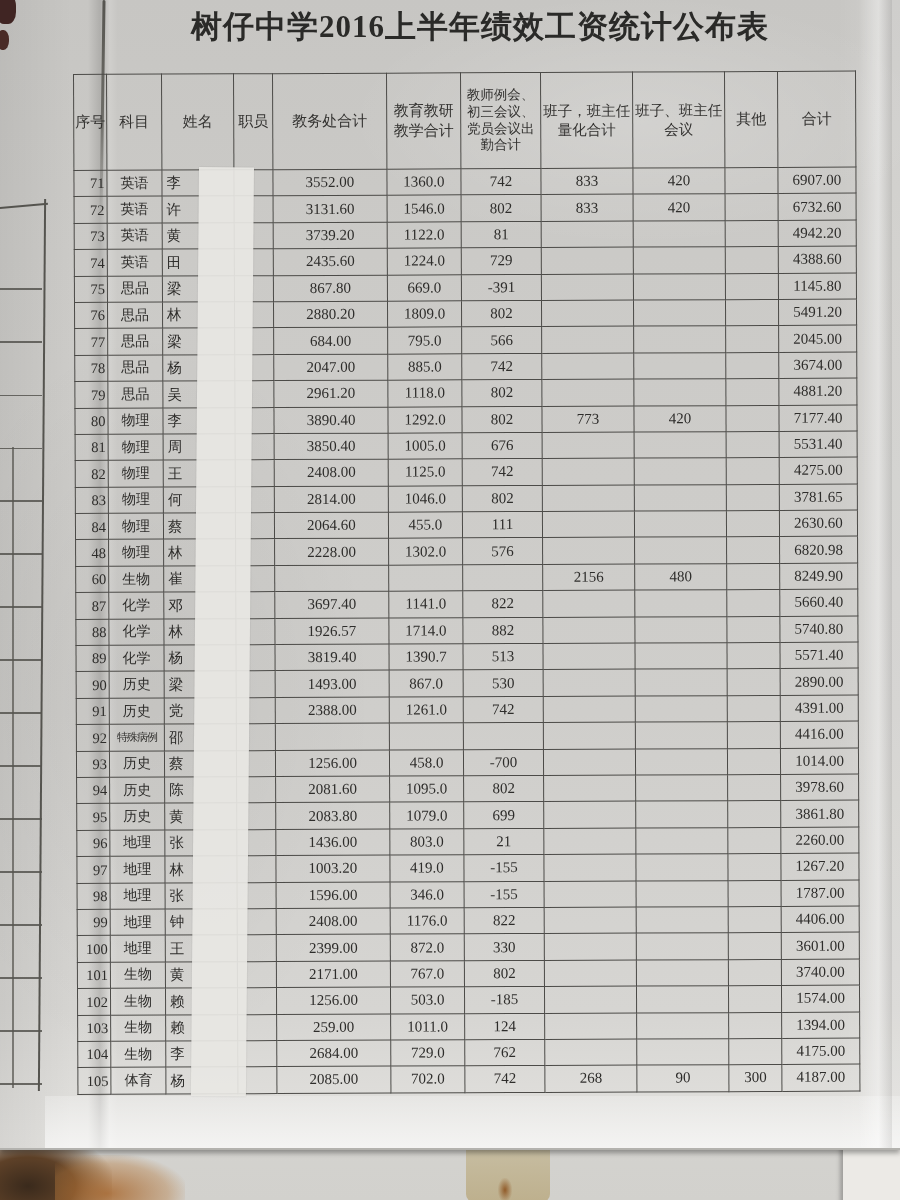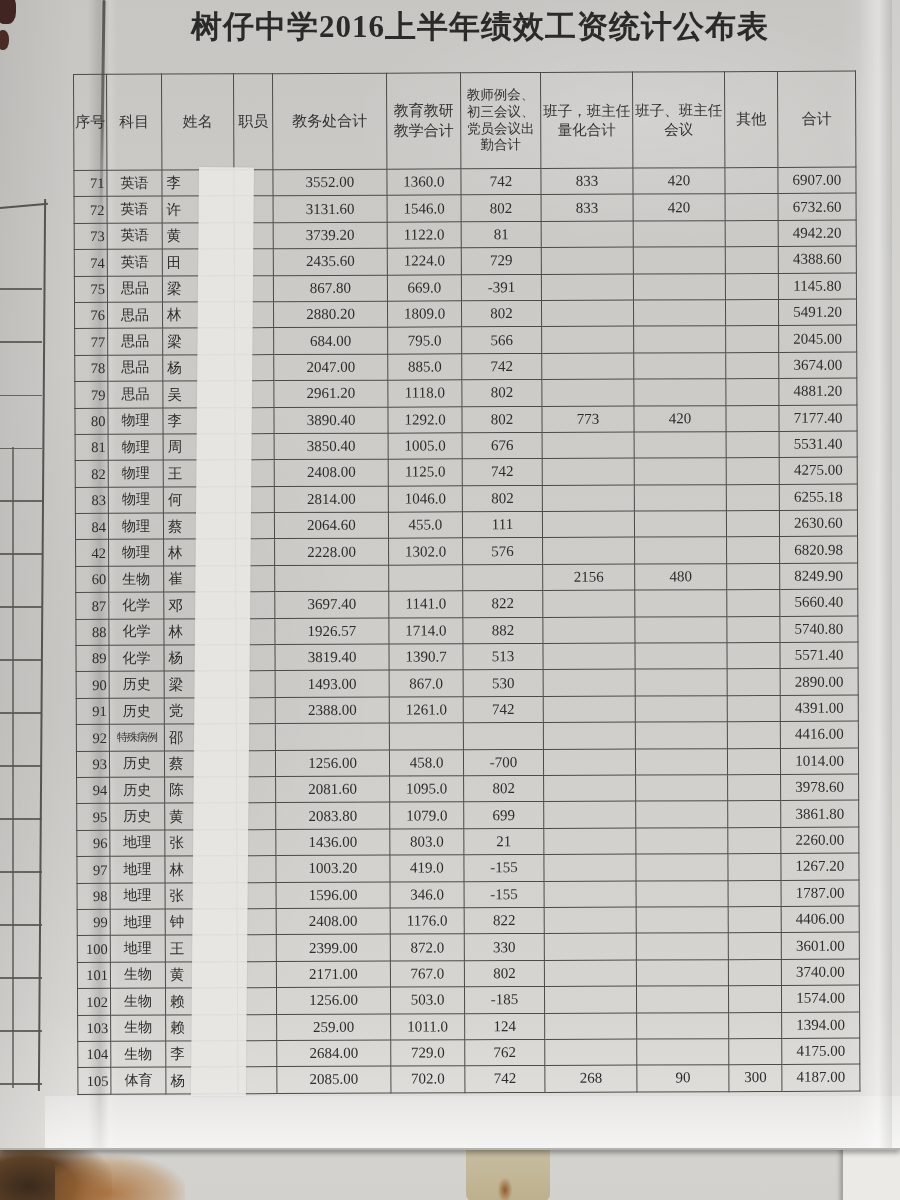--- a/index.html
+++ b/index.html
@@ -299,37 +299,37 @@
               <td class="c0">83</td>
               <td class="c1">物理</td>
               <td class="c2">何</td>
               <td class="c3"></td>
               <td class="c4">2814.00</td>
               <td class="c5">1046.0</td>
               <td class="c6">802</td>
               <td class="c7"></td>
               <td class="c8"></td>
               <td class="c9"></td>
-              <td class="c10">6255.18</td>
+              <td class="c10">3781.65</td>
             </tr>
             <tr>
               <td class="c0">84</td>
               <td class="c1">物理</td>
               <td class="c2">蔡</td>
               <td class="c3"></td>
               <td class="c4">2064.60</td>
               <td class="c5">455.0</td>
               <td class="c6">111</td>
               <td class="c7"></td>
               <td class="c8"></td>
               <td class="c9"></td>
               <td class="c10">2630.60</td>
             </tr>
             <tr>
-              <td class="c0">42</td>
+              <td class="c0">48</td>
               <td class="c1">物理</td>
               <td class="c2">林</td>
               <td class="c3"></td>
               <td class="c4">2228.00</td>
               <td class="c5">1302.0</td>
               <td class="c6">576</td>
               <td class="c7"></td>
               <td class="c8"></td>
               <td class="c9"></td>
               <td class="c10">6820.98</td>

